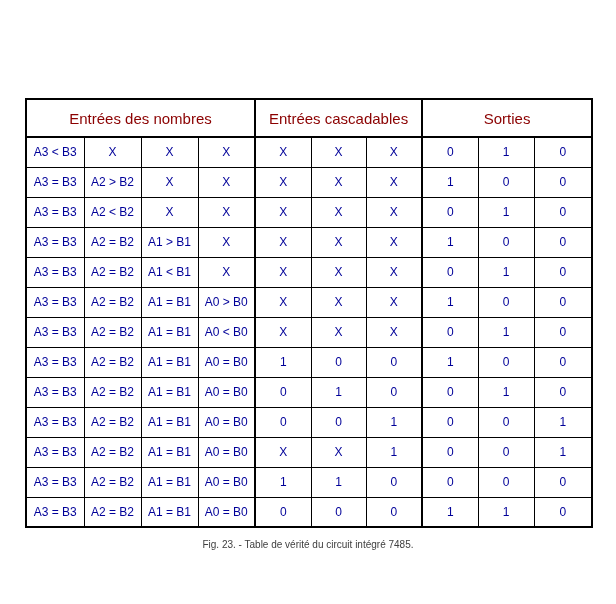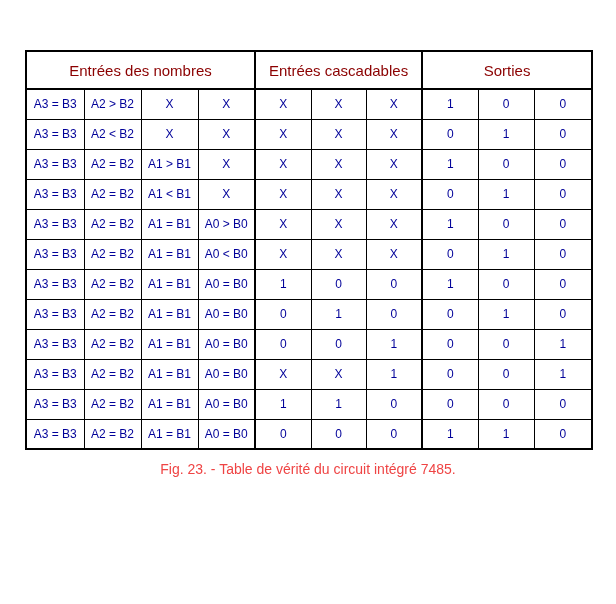--- a/index.html
+++ b/index.html
@@ -14,20 +14,21 @@
     padding: 0;
     background: var(--bg-color);
     font-family: "Liberation Sans", sans-serif;
   }
   .page {
     position: relative;
     width: 616px;
     height: 504px;
     background: var(--bg-color);
     overflow: hidden;
+    margin-top: 48px;
   }
   .figure {
     padding-top: 50px;
     padding-left: 25px;
   }
   table.truth-table {
     border-collapse: collapse;
     table-layout: fixed;
     width: 566px;
     border: 2px solid var(--border-color);
@@ -61,22 +62,22 @@
     font-size: 12px;
     color: var(--data-color);
   }
   .sep {
     border-left: 2px solid var(--border-color) !important;
   }
   .caption {
     width: 566px;
     margin-top: 11px;
     text-align: center;
-    font-size: 14px;
-    color: #ef4444;
+    font-size: 10px;
+    color: #404040;
   }
 </style>
 </head>
 <body>
 
 <div class="page">
   <div class="figure">
     <table class="truth-table">
       <colgroup>
         <col style="width:58px">
@@ -92,20 +93,32 @@
       </colgroup>
       <thead>
         <tr class="group-row">
             <th colspan="4">Entrées des nombres</th>
             <th colspan="3" class="sep">Entrées cascadables</th>
             <th colspan="3" class="sep">Sorties</th>
           </tr>
       </thead>
       <tbody>
           <tr>
+            <td>A3 &lt; B3</td>
+            <td>X</td>
+            <td>X</td>
+            <td>X</td>
+            <td class="sep">X</td>
+            <td>X</td>
+            <td>X</td>
+            <td class="sep">0</td>
+            <td>1</td>
+            <td>0</td>
+          </tr>
+          <tr>
             <td>A3 = B3</td>
             <td>A2 &gt; B2</td>
             <td>X</td>
             <td>X</td>
             <td class="sep">X</td>
             <td>X</td>
             <td>X</td>
             <td class="sep">1</td>
             <td>0</td>
             <td>0</td>

